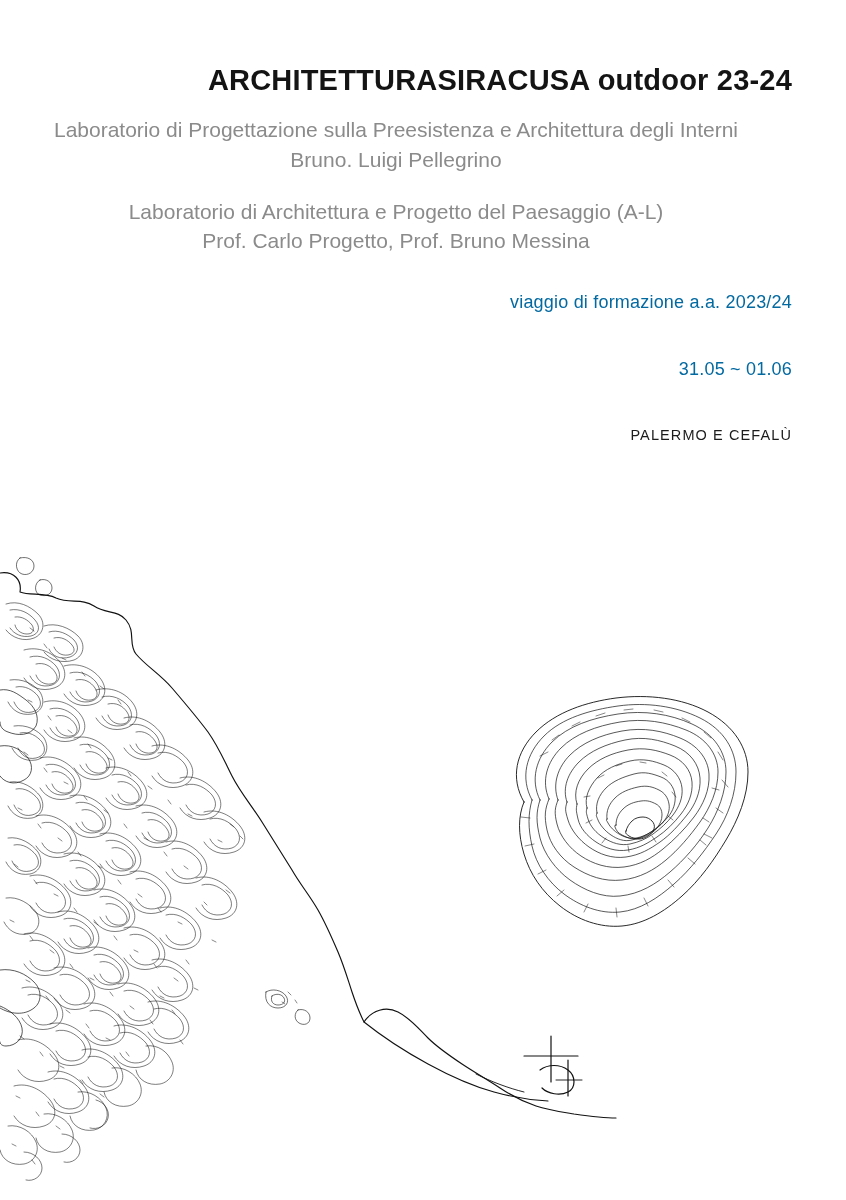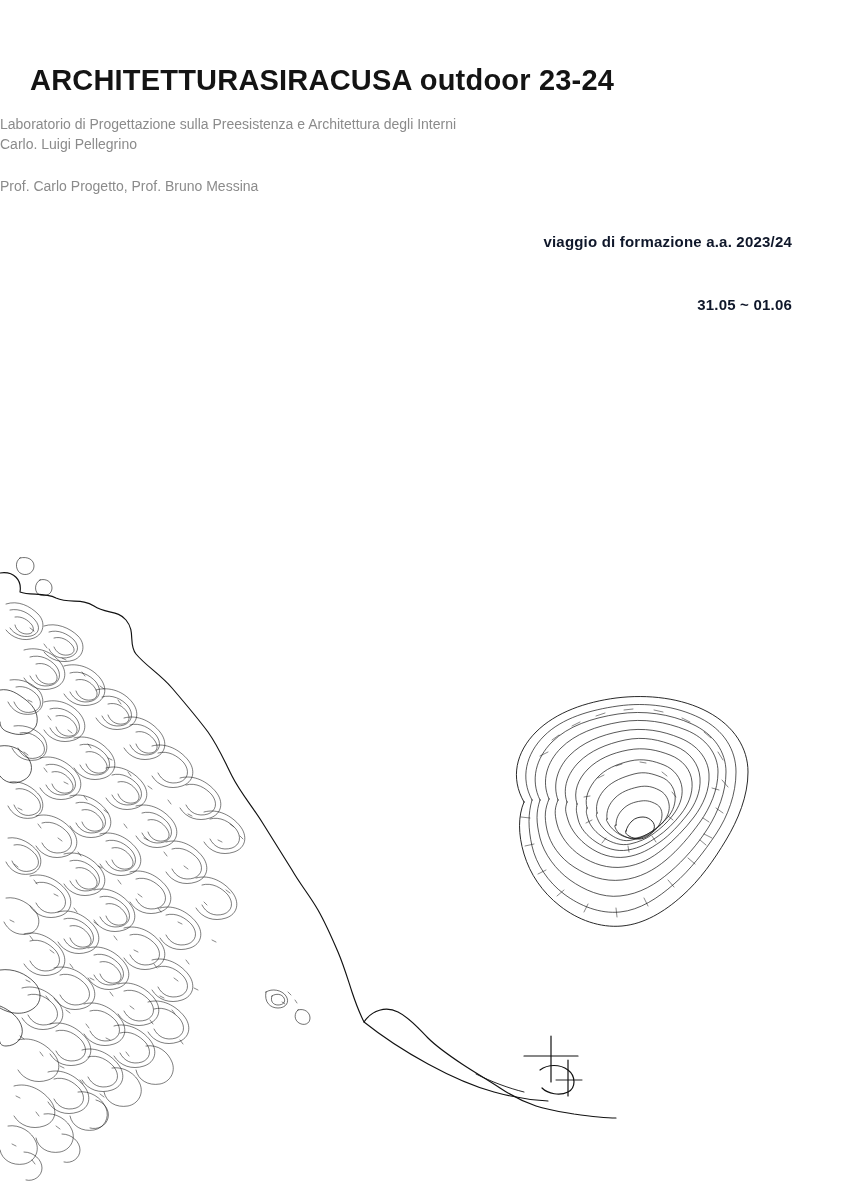--- a/index.html
+++ b/index.html
@@ -27,41 +27,41 @@
     top: 64px;
     left: 0;
     right: 0;
     padding-right: 54px;
     box-sizing: border-box;
   }
   .title {
     font-size: 29px;
     font-weight: bold;
     letter-spacing: 0.2px;
-    text-align: left;
+    text-align: right;
     margin: 0 0 18px 0;
     color: #141414;
     padding-left: 30px;
   }
   .course-group {
-    text-align: left;
+    text-align: center;
     color: #8b8b8b;
-    font-size: 14px;
+    font-size: 21px;
     line-height: 1.42;
     margin-bottom: 22px;
   }
   .course-group .row {
     display: block;
     white-space: nowrap;
   }
   .meta {
     text-align: right;
-    color: #0f172a;
-    font-size: 15px;
-    font-weight: bold;
+    color: #0369a1;
+    font-size: 18px;
+    font-weight: normal;
     letter-spacing: 0.2px;
     line-height: 1.4;
   }
   .meta-travel { margin-top: 34px; }
   .meta-dates { margin-top: 42px; text-align: right; }
   .meta-places {
     margin-top: 42px;
     font-weight: normal;
     letter-spacing: 1.1px;
     font-size: 14.5px;
@@ -82,29 +82,31 @@
 <body>
 
 <div class="poster">
 
   <div class="text-block">
 
     <h1 class="title">ARCHITETTURASIRACUSA outdoor 23-24</h1>
 
     <div class="course-group">
       <span class="row">Laboratorio di Progettazione sulla Preesistenza e Architettura degli Interni</span>
-      <span class="row">Carlo. Luigi Pellegrino</span>
+      <span class="row">Bruno. Luigi Pellegrino</span>
     </div>
 
     <div class="course-group">
+      <span class="row">Laboratorio di Architettura e Progetto del Paesaggio (A-L)</span>
       <span class="row">Prof. Carlo Progetto, Prof. Bruno Messina</span>
     </div>
 
     <div class="meta meta-travel">viaggio di formazione a.a. 2023/24</div>
     <div class="meta meta-dates">31.05 ~ 01.06</div>
+    <div class="meta meta-places">PALERMO E CEFALÙ</div>
 
   </div>
 
   <div class="map-art">
     <svg width="846" height="660" viewBox="0 0 846 660" fill="none" stroke="#111111" stroke-width="0.7" stroke-linejoin="round" stroke-linecap="round">
 
       <g>
         <path stroke-width="1.15" d="M0 33 C14 31 22 40 20 52 C30 56 44 52 56 58 C70 64 82 58 94 66
           C106 74 118 70 126 80 C136 92 128 104 136 114 C146 126 160 134 172 148
           C184 162 196 176 208 192 C218 206 224 220 232 236 C240 252 252 266 262 282

